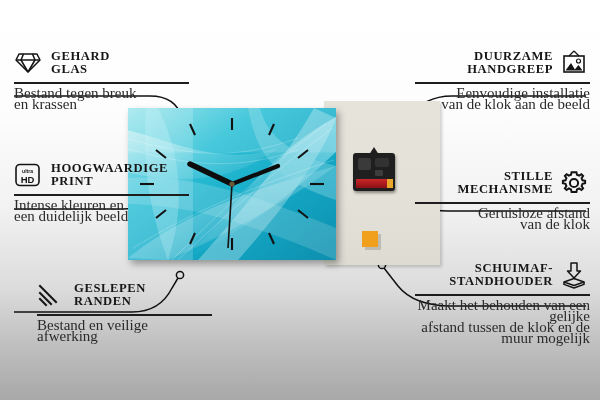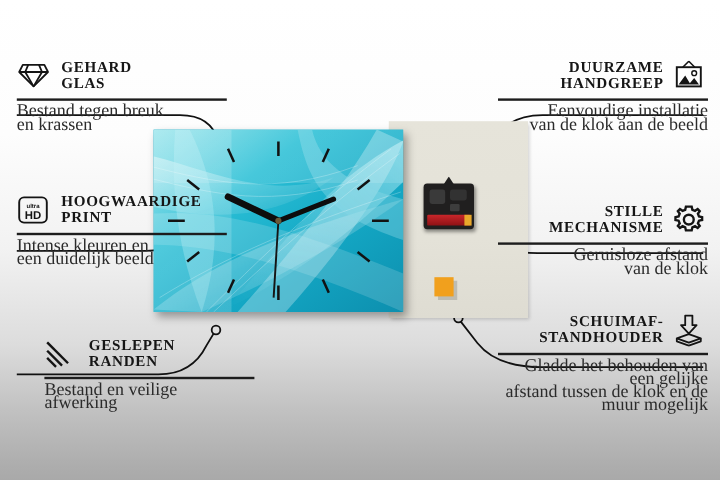--- a/index.html
+++ b/index.html
@@ -278,17 +278,17 @@
         <svg width="28" height="28" viewBox="0 0 28 28">
           <path d="M11,2 h6 v8 h3.5 l-6.5,7 -6.5,-7 h3.5 z" fill="none" stroke="#141414" stroke-width="1.5" stroke-linejoin="round"></path>
           <path d="M14,17.5 L24,21 L14,24.5 L4,21 Z" fill="none" stroke="#141414" stroke-width="1.5" stroke-linejoin="round"></path>
           <path d="M4,21 v2.4 L14,27 L24,23.4 V21" fill="none" stroke="#141414" stroke-width="1.5" stroke-linejoin="round"></path>
         </svg>
       </span>
       <span class="ftitle">SCHUIMAF-
 STANDHOUDER</span>
     </div>
     <div class="rule"></div>
-    <div class="fdesc">Gladde het behouden van een gelijke
+    <div class="fdesc">Maakt het behouden van een gelijke
 afstand tussen de klok en de muur mogelijk</div>
   </div>
 
 </div>
 
 </body></html>

